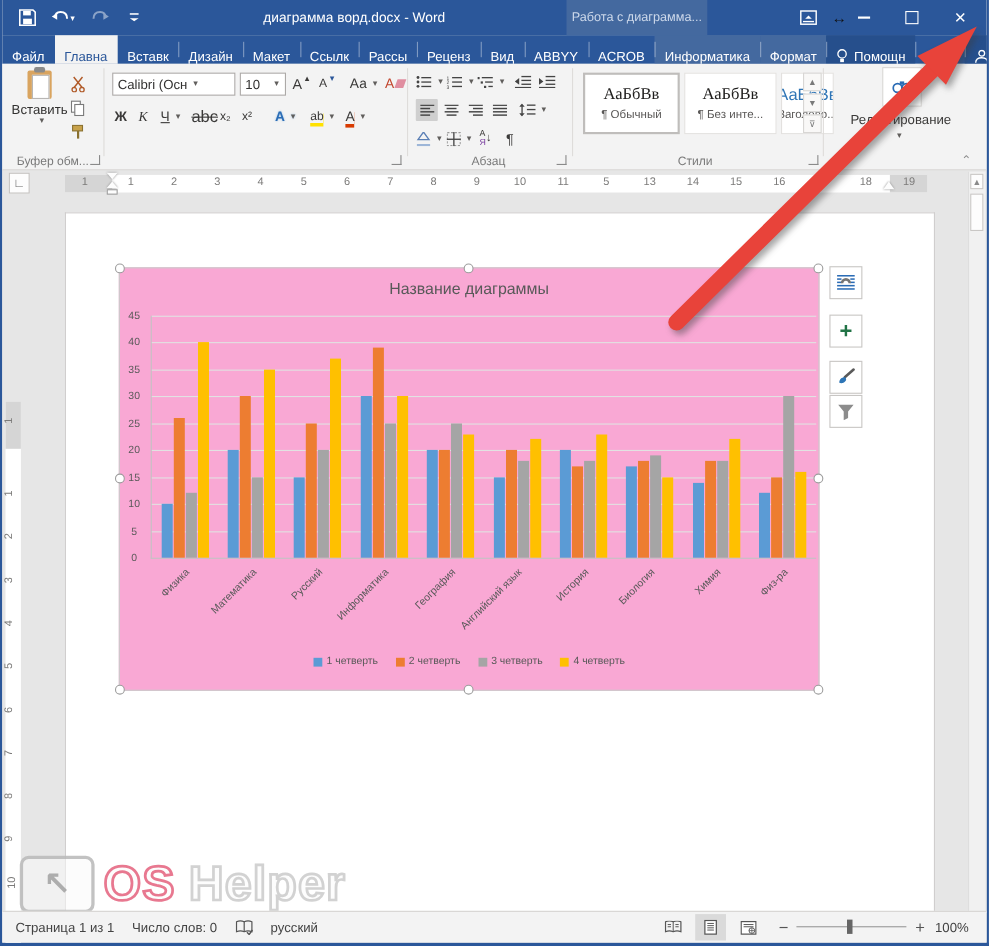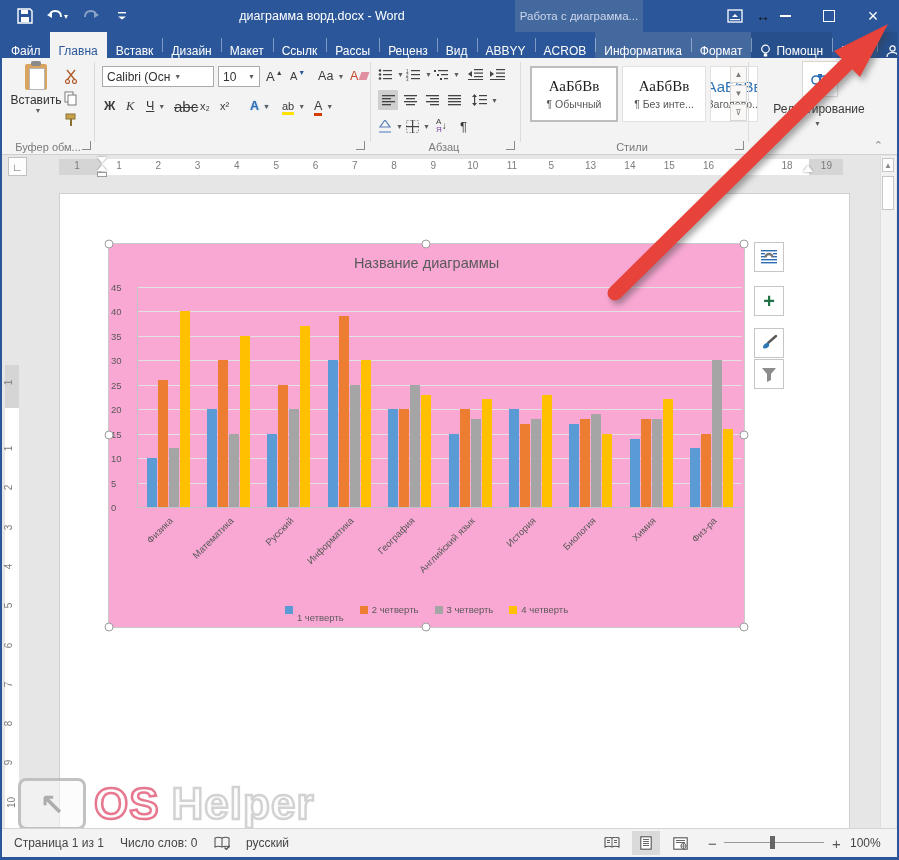--- a/index.html
+++ b/index.html
@@ -63,21 +63,21 @@
   .tri{width:0;height:0;position:absolute;left:0;}
   
   .workspace{position:absolute;left:0;top:180px;right:0;height:650px;background:#e6e6e6;}
   .page{position:absolute;left:57px;top:13px;width:791px;height:637px;background:#fff;border:1px solid #d0cece;border-bottom:none;box-sizing:border-box;}
   .chart{position:absolute;left:48px;top:49px;width:635px;height:383px;border:1px solid #cacaca;background:#f9a8d4;}
   .handle{position:absolute;width:9px;height:9px;border:1px solid #9d9d9d;background:#fff;border-radius:50%;
           transform:translate(-50%,-50%);box-sizing:border-box;}
   .chart-title{position:absolute;top:11px;left:0;right:0;text-align:center;font-size:14.5px;color:#595959;}
   .plot{position:absolute;left:28px;top:43px;width:604px;height:220px;border-left:1px solid #c3c3c3;border-bottom:1px solid #c3c3c3;}
   .gridline{position:absolute;left:0;right:0;height:1px;background:#e2e2e2;}
-  .ylab{position:absolute;width:22px;text-align:left;font-size:9.5px;color:#595959;}
+  .ylab{position:absolute;width:22px;text-align:center;font-size:9.5px;color:#595959;}
   .bar-group{position:absolute;bottom:0;display:flex;align-items:flex-end;gap:1px;justify-content:center;}
   .bar{width:10px;}
   .catlab{position:absolute;font-size:9.5px;color:#595959;width:110px;text-align:right;white-space:nowrap;
           transform:rotate(-45deg);transform-origin:top right;}
   .legend{position:absolute;left:0;right:0;top:352px;display:flex;justify-content:center;gap:16px;align-items:center;
           font-size:9.5px;color:#595959;}
   .lsq{width:8px;height:8px;margin-right:4px;display:inline-block;}
   .sidebtn{position:absolute;left:694px;width:30px;height:30px;border:1px solid #c8c6c4;background:#fff;
            display:flex;align-items:center;justify-content:center;box-sizing:border-box;}
   
@@ -590,21 +590,21 @@
             <div class="bar-group" style="left: 543.6px; width: 60.4px;">
               <div class="bar" style="height: 58.6667px; background: rgb(91, 155, 213);"></div>
               <div class="bar" style="height: 73.3333px; background: rgb(237, 125, 49);"></div>
               <div class="bar" style="height: 146.667px; background: rgb(165, 165, 165);"></div>
               <div class="bar" style="height: 78.2222px; background: rgb(255, 192, 0);"></div>
             </div>
           </div>
         <div class="legend" id="legend">
             <div style="display: flex; align-items: center;">
               <div class="lsq" style="background: rgb(91, 155, 213);"></div>
-              <div style="display: inline; margin-top: 16px;">1 четверть</div>
+              <div style="display: inline;">1 четверть</div>
             </div>
             <div style="display: flex; align-items: center;">
               <div class="lsq" style="background: rgb(237, 125, 49);"></div>
               <div style="display: inline;">2 четверть</div>
             </div>
             <div style="display: flex; align-items: center;">
               <div class="lsq" style="background: rgb(165, 165, 165);"></div>
               <div style="display: inline;">3 четверть</div>
             </div>
             <div style="display: flex; align-items: center;">

